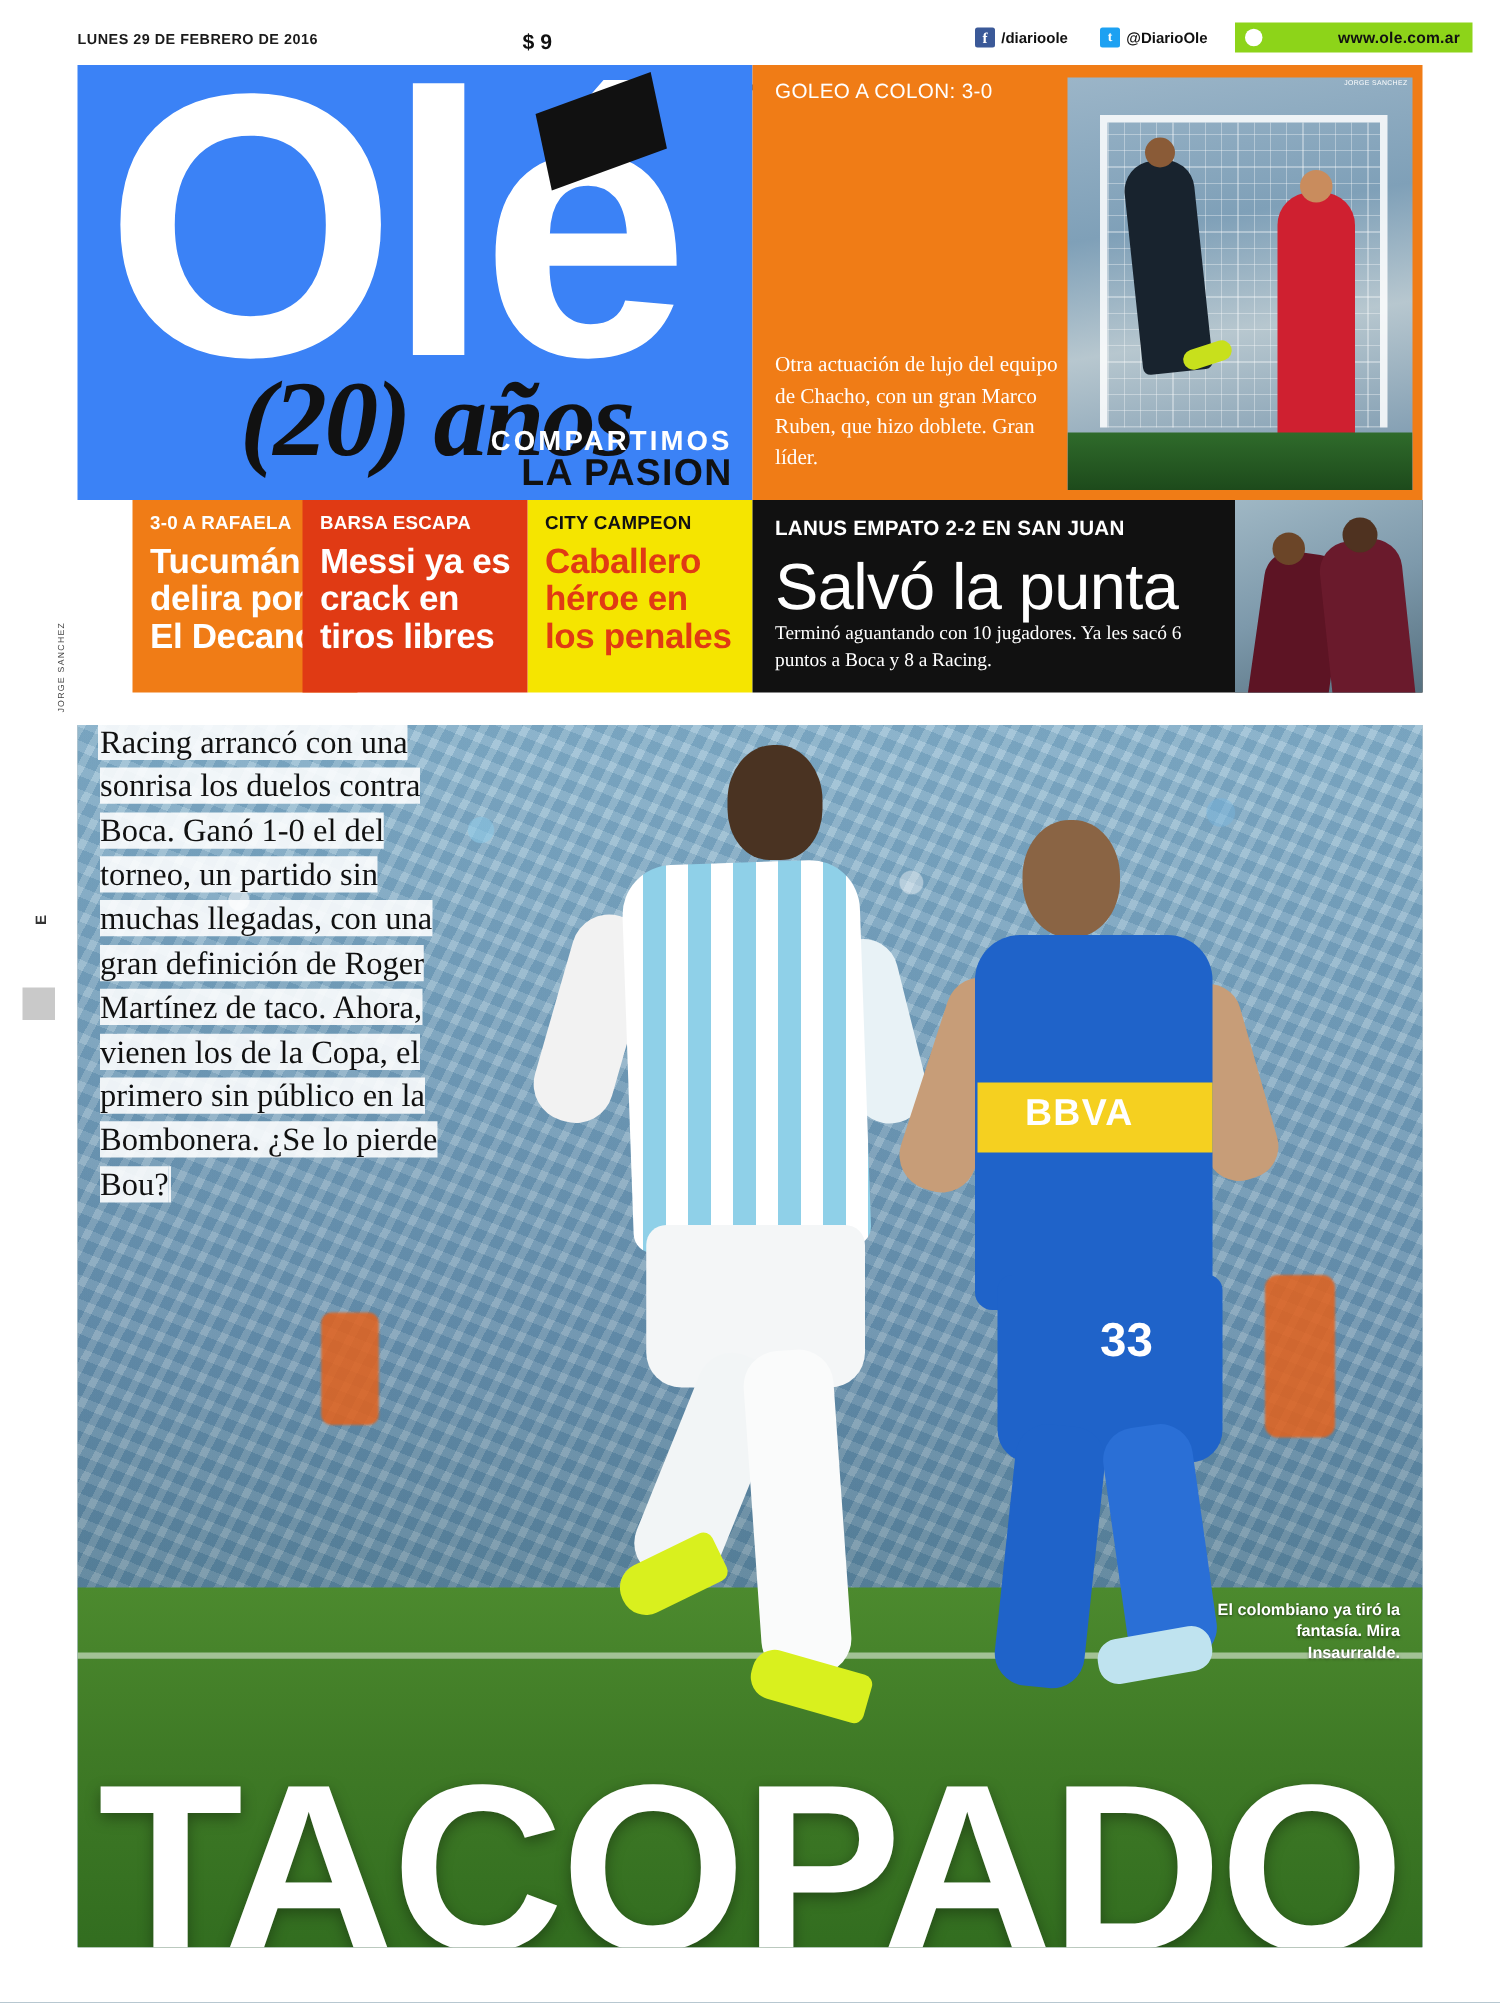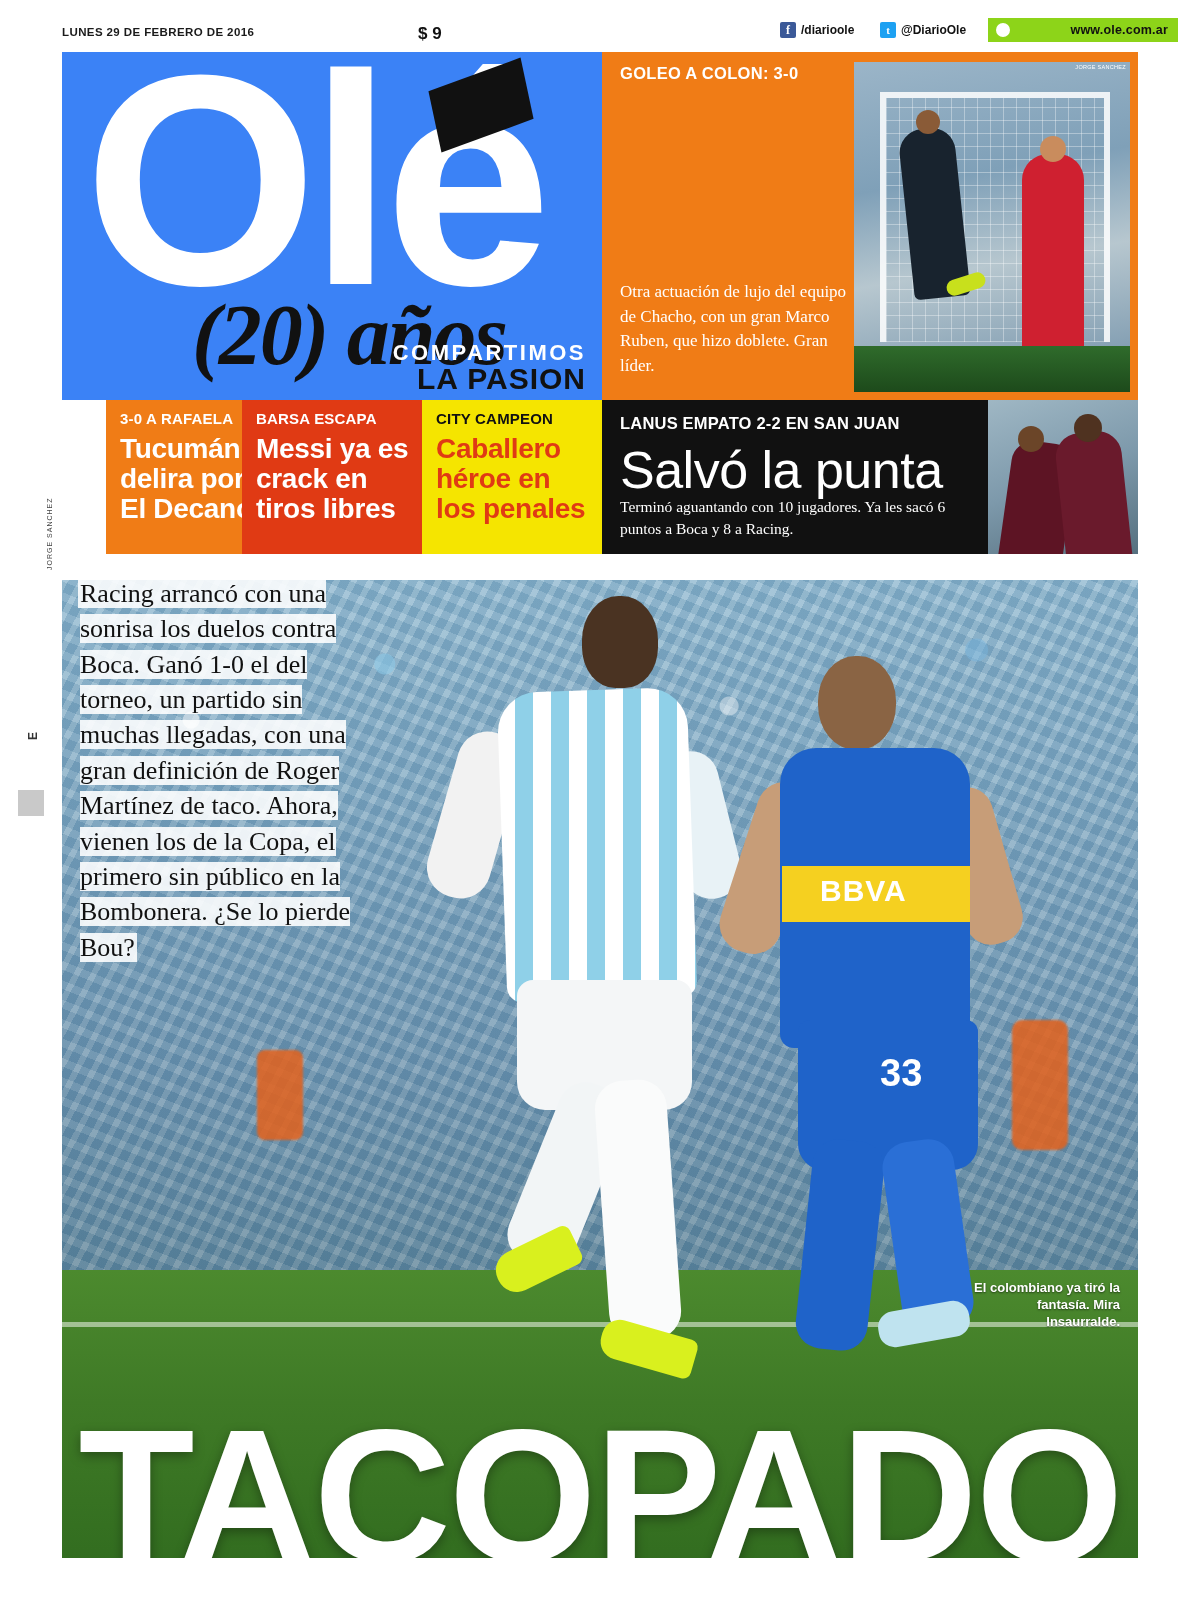--- a/index.html
+++ b/index.html
@@ -157,21 +157,21 @@
   .central-block {
     position: absolute;
     left: 602px; top: 52px;
     width: 536px; height: 348px;
     background: #f07c16;
   }
   .central-kicker {
     position: absolute;
     left: 18px; top: 12px;
     font-size: 16.5px;
-    font-weight: bold;
+    font-weight: normal;
     color: #ffffff;
     letter-spacing: 0.3px;
   }
   .central-title {
     position: absolute;
     left: 18px; top: 44px;
     width: 240px;
     font-size: 46px;
     font-weight: bold;
     color: #ffffff;

